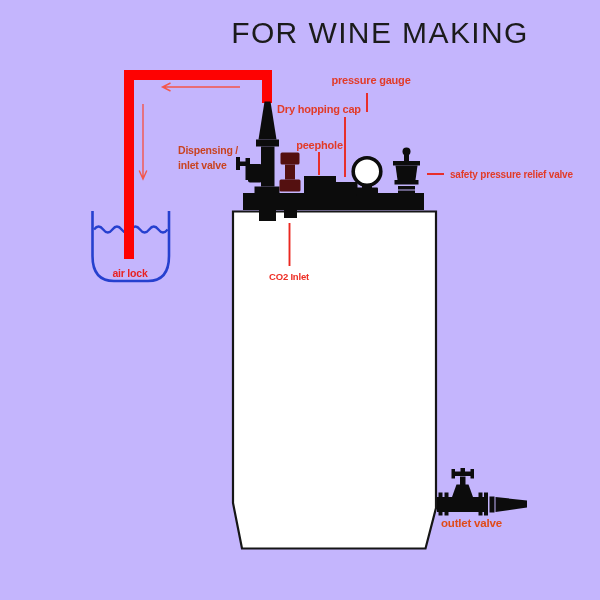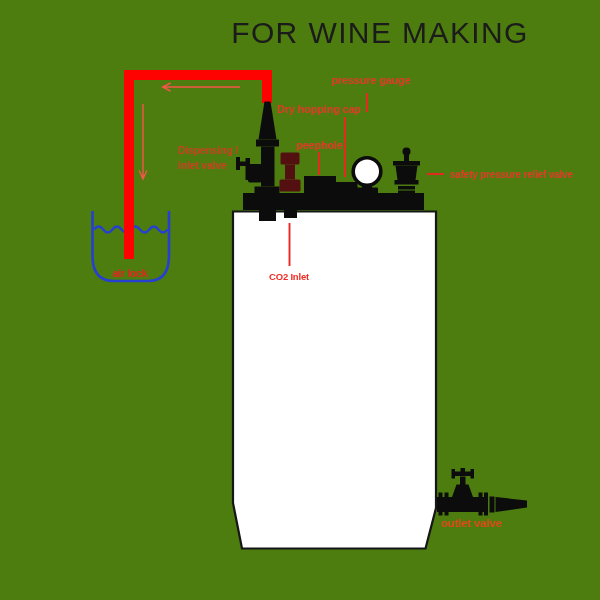--- a/index.html
+++ b/index.html
@@ -1,16 +1,16 @@
 <!DOCTYPE html>
 <html><head>
 <meta charset="utf-8">
 <style>
   html,body{margin:0;padding:0;background:#ffffff;}
-  .stage{position:relative;width:600px;height:600px;background:#4d7c0f;overflow:hidden;
+  .stage{position:relative;width:600px;height:600px;background:#c4b5fd;overflow:hidden;
          font-family:"Liberation Sans",sans-serif;}
   svg{display:block;}
   .title{font-family:"Liberation Sans",sans-serif;font-weight:400;font-size:30px;
          letter-spacing:1.4px;fill:#1b1b1b;}
   .lbl{font-family:"Liberation Sans",sans-serif;font-weight:700;letter-spacing:-0.2px;}
 </style>
 </head>
 <body>
 
 <div class="stage">

